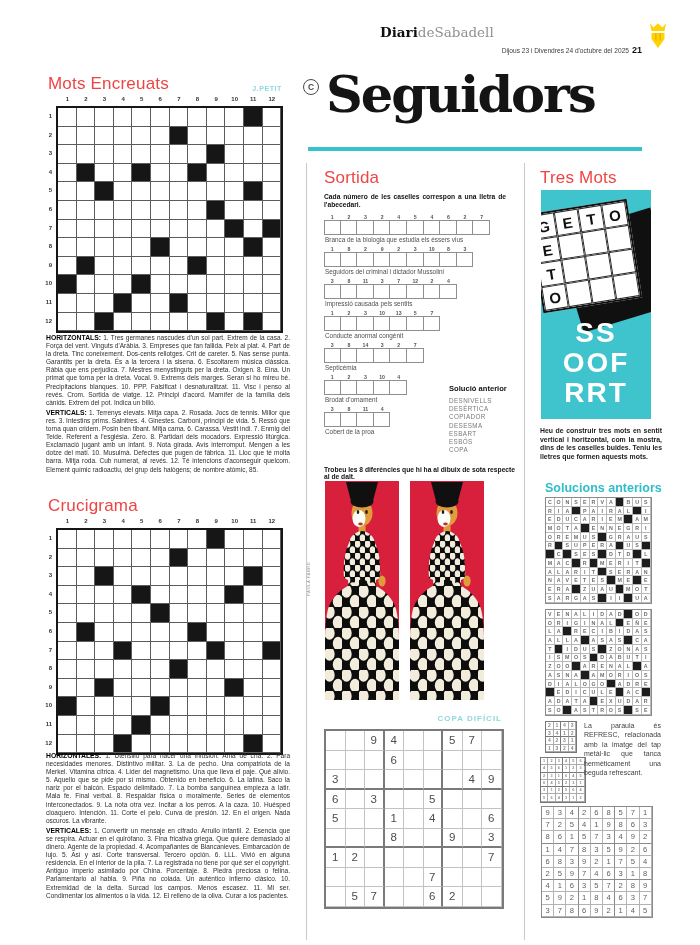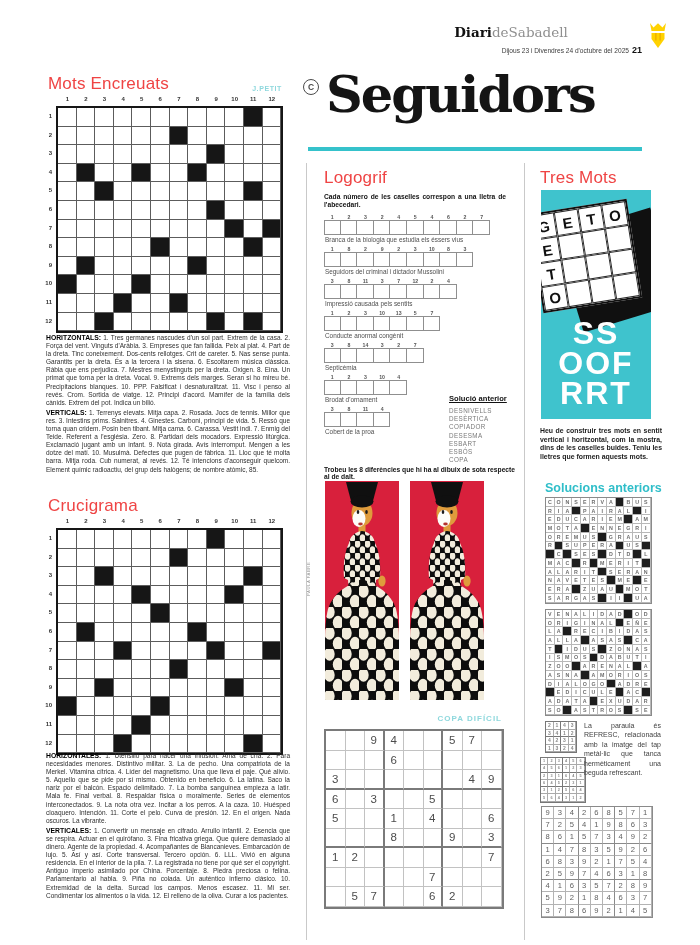--- a/index.html
+++ b/index.html
@@ -1,20 +1,20 @@
 <!DOCTYPE html>
 <html><head>
 <meta charset="utf-8">
 <style>
   html,body{margin:0;padding:0;background:#fff;}
   body{font-family:"Liberation Sans",sans-serif;color:#222;}
   .page{position:relative;width:700px;height:945px;background:#fff;overflow:hidden;}
 
   
-  .brand{position:absolute;top:24px;left:380px;width:262px;text-align:center;font-family:"DejaVu Serif",serif;font-size:13.5px;}
+  .brand{position:absolute;top:24px;left:380px;width:262px;text-align:left;font-family:"DejaVu Serif",serif;font-size:13.5px;}
   .brand b{font-weight:800;color:#101010;}
   .brand span{color:#8f8f8f;}
   .crest{position:absolute;top:22px;left:648px;width:20px;height:27px;}
   .dateline{position:absolute;top:45px;left:340px;width:302px;text-align:right;font-size:6.6px;color:#3c3c3c;}
   .dateline b{font-size:9px;color:#101010;margin-left:3px;}
 
   
   .sec-title{font-weight:400;font-size:17px;color:#ef4444;letter-spacing:.2px;}
   .author{position:absolute;top:85px;left:180px;width:102px;text-align:right;font-size:7px;font-weight:700;color:#8ed8dd;letter-spacing:.6px;}
 
@@ -44,42 +44,42 @@
   .lg-instr{position:absolute;top:193px;left:324px;width:182px;font-size:6.7px;font-weight:700;line-height:8.4px;color:#111;text-align:justify;}
   .lg-rows{position:absolute;top:214px;left:324px;}
   .lg-row{margin-bottom:3px;}
   .lg-nums{display:flex;}
   .lg-nums span{width:16.6px;text-align:center;font-size:5.2px;font-weight:700;color:#555;}
   .lg-cells{display:flex;}
   .lg-cell{box-sizing:border-box;width:16.6px;height:14.5px;border:1px solid #8f8f8f;border-left:none;background:#fff;}
   .lg-cell:first-child{border-left:1px solid #8f8f8f;}
   .lg-cap{font-size:6.4px;color:#4f4f4f;margin:1.5px 0 0 1px;}
   .sol-ant{position:absolute;top:384px;left:449px;width:72px;}
-  .sol-ant h4{margin:10px 0 4px 0;font-size:7.6px;color:#111;text-decoration:underline;}
+  .sol-ant h4{margin:0 0 4px 0;font-size:7.6px;color:#111;}
   .sol-ant div{font-size:6.3px;line-height:8.2px;color:#7a7a7a;letter-spacing:.4px;}
   .trobeu{position:absolute;top:466px;left:324px;width:192px;font-size:6.7px;font-weight:700;color:#111;}
 
   
   .panel{position:absolute;top:481px;width:74px;height:219px;}
   .panel.p1{left:325px;} .panel.p2{left:410px;}
   .credit{position:absolute;left:306px;top:596px;width:70px;font-size:4.3px;color:#979797;letter-spacing:.5px;transform:rotate(-90deg);transform-origin:left top;white-space:nowrap;}
 
   
   .sud-title{position:absolute;top:706px;left:328px;margin-top:34px;}
   .sud-diff{position:absolute;top:714px;left:380px;width:122px;text-align:right;font-size:8px;font-weight:700;color:#8ed8dd;letter-spacing:1px;}
   .sud{position:absolute;top:729px;left:324px;display:grid;grid-template-columns:repeat(9,19.5px);grid-auto-rows:19.5px;border:2px solid #7a7a7a;width:max-content;background:#fff;}
   .sc{box-sizing:border-box;border-right:1px solid #c2c2c2;border-bottom:1px solid #c2c2c2;display:flex;align-items:center;justify-content:center;font-size:11.5px;color:#4c4c4c;}
   .sc.r3{border-right:2px solid #7a7a7a;} .sc.b3{border-bottom:2px solid #7a7a7a;}
 
   
   .tm-box{position:absolute;top:190px;left:541px;width:110px;height:229px;background:#3fc3cd;overflow:hidden;}
   .tm-shadow{position:absolute;left:26px;top:30px;width:100px;height:100px;background:#101010;transform:rotate(-17deg);}
   .tm-grid{position:absolute;left:-6px;top:16px;display:grid;grid-template-columns:repeat(4,24px);grid-auto-rows:24px;background:#fff;border:2px solid #101010;transform:rotate(-9deg);width:max-content;}
   .tm-cell{box-sizing:border-box;border:1px solid #2b2b2b;display:flex;align-items:center;justify-content:center;font-size:15px;font-weight:800;color:#101010;background:#fff;}
-  .tm-letters{position:absolute;left:0;right:0;top:128px;text-align:center;color:#fff;font-weight:800;font-size:32px;line-height:30px;letter-spacing:2px;}
+  .tm-letters{position:absolute;left:0;right:0;top:128px;text-align:center;color:#fff;font-weight:800;font-size:28px;line-height:30px;letter-spacing:2px;}
   .tm-instr{position:absolute;top:427px;left:540px;width:122px;font-size:6.9px;font-weight:600;line-height:8.7px;color:#1c1c1c;text-align:justify;}
 
   
   .solu-title{position:absolute;top:481px;left:545px;font-weight:800;font-size:12.5px;color:#2fbec9;}
   .sg{position:absolute;display:grid;grid-template-columns:repeat(12,8.72px);grid-auto-rows:8.72px;border:1px solid #8a8a8a;width:max-content;background:#fff;}
   .sg1{top:497px;left:545px;} .sg2{top:609px;left:545px;}
   .sgc{box-sizing:border-box;border-right:.5px solid #b8b8b8;border-bottom:.5px solid #b8b8b8;display:flex;align-items:center;justify-content:center;font-size:5.3px;font-weight:700;color:#6e6e6e;}
   .sgc.b{background:#1d1d1d;}
   .mini{position:absolute;display:grid;border:1.2px solid #777;width:max-content;background:#fff;}
   .m4{top:721px;left:545px;grid-template-columns:repeat(4,7.6px);grid-auto-rows:7.6px;}
@@ -476,21 +476,21 @@
         <div class="xc"></div>
         <div class="xc b"></div>
         <div class="xc"></div>
       </div>
     </div>
   <div class="clues" style="top:752px;left:46px;">
     <p><b>HORIZONTALES:</b> <span>1. Utensilio para hacer una infusión. Ama de cría. 2. Para necesidades menores. Distintivo militar. 3. La de pecho. Una compatriota de la Merkel. Vitamina cítrica. 4. Líder del magnetismo. Una que lleva el paje. Qué alivio. 5. Aquello que se pide por sí mismo. Obtenido en beneficio. 6. La latina. Saco la nariz por el balcón. Espacio delimitado. 7. La bomba sanguínea empieza a latir. Mala fe. Final verbal. 8. Respaldar física o moralmente. Series de elementos interconectados. 9. La nota otra vez. Incitar a los perros. A la caza. 10. Huésped cloaquero. Intención. 11. Corte el pelo. Curva de presión. 12. En el origen. Nada oscuros. La vibrante.</span></p>
     <p><b>VERTICALES:</b> <span>1. Convertir un mensaje en cifrado. Arrullo infantil. 2. Esencia que se respira. Actuar en el quirófano. 3. Fina fricativa griega. Que quiere demasiado al dinero. Agente de la propiedad. 4. Acompañantes de Blancanieves. Embarcación de lujo. 5. Así y así. Corte transversal. Tercero opción. 6. LLL. Vivió en alguna residencia. En el interior de la pila. 7. La registrada no tiene por qué ser el copyright. Antiguo imperio asimilado por China. Porcentaje. 8. Piedra preciosa o felina. Parlamentario al habla. 9. Piña no colada. Un auténtico infierno clásico. 10. Extremidad de la delta. Surcad los campos. Menos escasez. 11. Mi ser. Condimentar los alimentos o la vida. 12. El relleno de la oliva. Curar a los pacientes.</span></p>
   </div>
 
-  <div class="sec-title t-logo">Logogrif</div>
+  <div class="sec-title t-logo">Sortida</div>
   <div class="lg-instr">Cada número de les caselles correspon a una lletra de l'abecedari.</div>
   <div class="lg-rows" id="lg-rows">
       <div class="lg-row">
         <div class="lg-nums">
           <span>1</span>
           <span>2</span>
           <span>3</span>
           <span>2</span>
           <span>4</span>
           <span>5</span>

